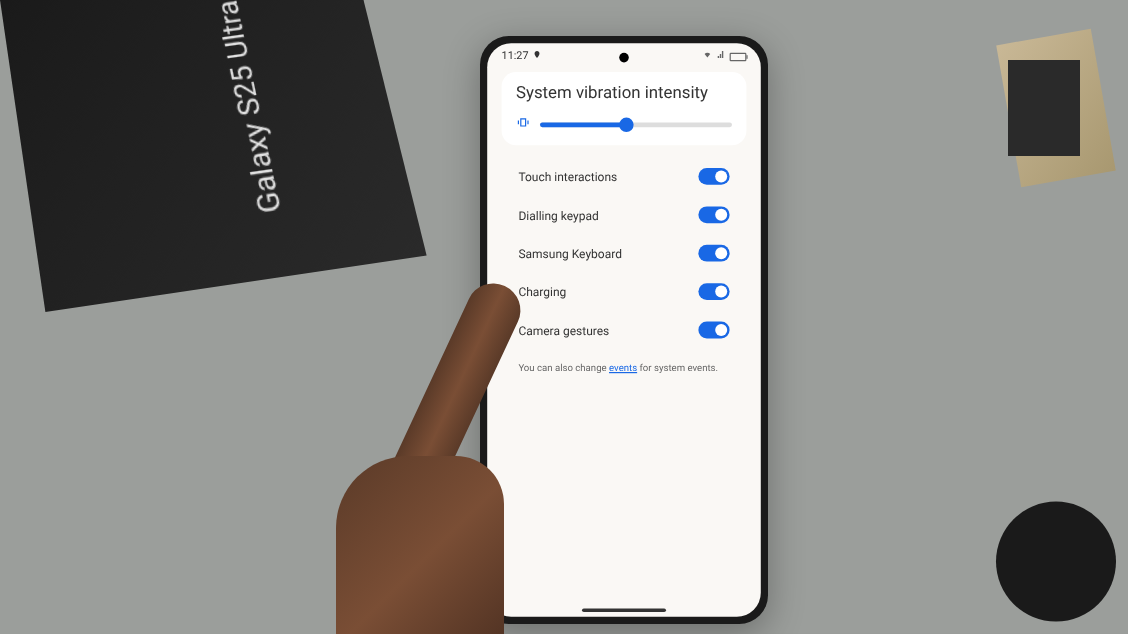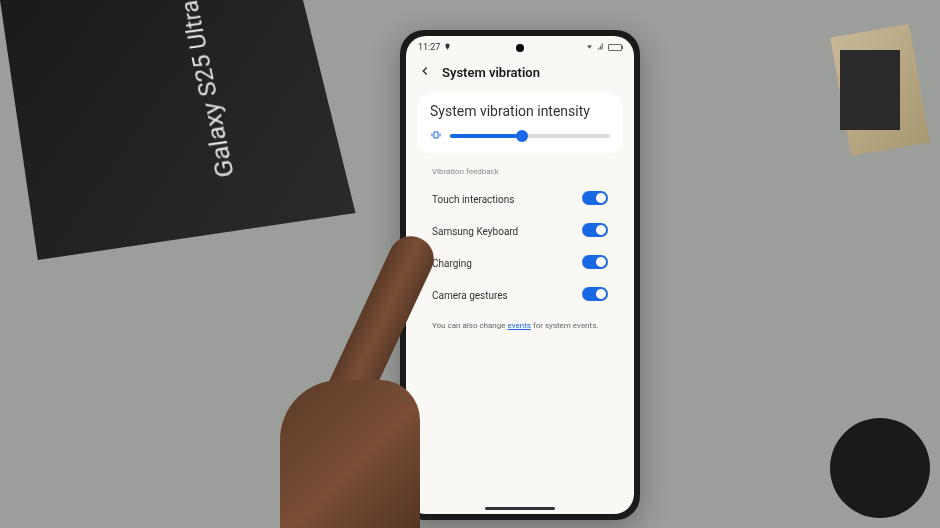--- a/index.html
+++ b/index.html
@@ -310,49 +310,44 @@
         </span>
         <span>
           <svg width="8" height="7" viewBox="0 0 24 24" fill="#666">
               <path d="M2 22h4v-6H2v6zm6 0h4V10H8v12zm6 0h4V2h-4v20z"></path>
             </svg>
         </span>
         <div class="battery-icon"></div>
       </div>
     </div>
 
-    <div class="page-header">
-      <span class="back-arrow">
-        <svg width="14" height="14" viewBox="0 0 24 24" fill="none" stroke="#333" stroke-width="2.5">
-            <path d="M15 18l-6-6 6-6"></path>
-          </svg>
-      </span>
-      <span class="page-title">System vibration</span>
-    </div>
 
     <div class="content">
       <div class="card">
         <div class="intensity-label">System vibration intensity</div>
         <div class="slider-row">
           <span class="vibrate-icon">
             <svg width="12" height="12" viewBox="0 0 24 24" fill="#1968e5">
                 <path d="M8 6h8v12H8z M4 9v6 M20 9v6" stroke="#1968e5" stroke-width="2" fill="none"></path>
               </svg>
           </span>
           <div class="slider">
             <div class="slider-fill"></div>
             <div class="slider-thumb"></div>
           </div>
         </div>
       </div>
 
-      <div class="section-label">Vibration feedback</div>
 
       <div class="toggle-row">
         <span class="toggle-label">Touch interactions</span>
+        <div class="toggle"></div>
+      </div>
+      <div class="toggle-row">
+        <span class="toggle-label">Dialling keypad</span>
         <div class="toggle"></div>
       </div>
       <div class="toggle-row">
         <span class="toggle-label">Samsung Keyboard</span>
         <div class="toggle"></div>
       </div>
       <div class="toggle-row">
         <span class="toggle-label">Charging</span>
         <div class="toggle"></div>
       </div>

